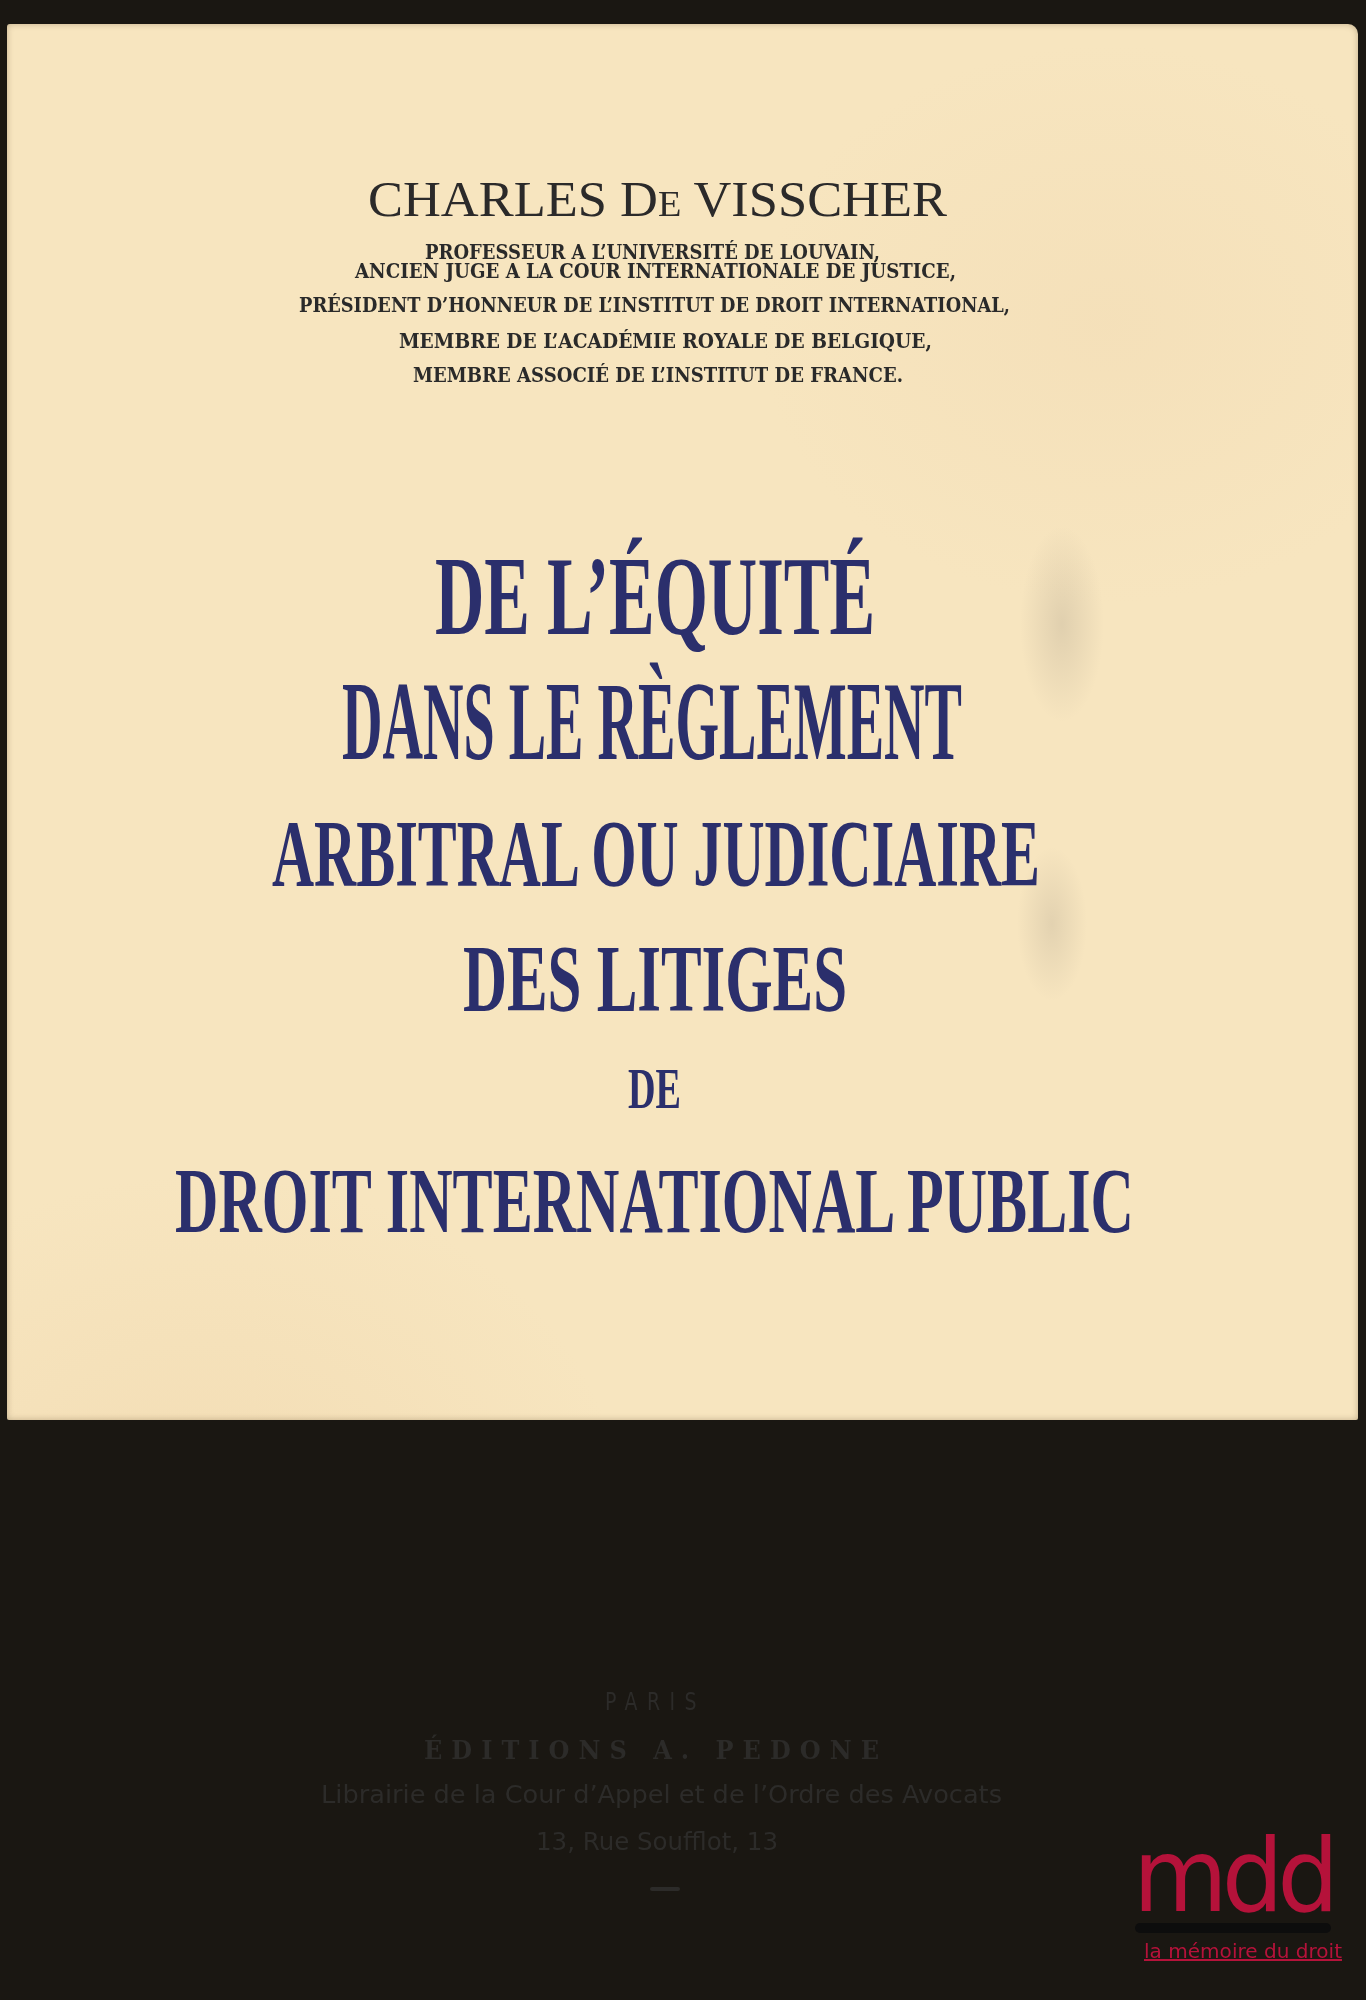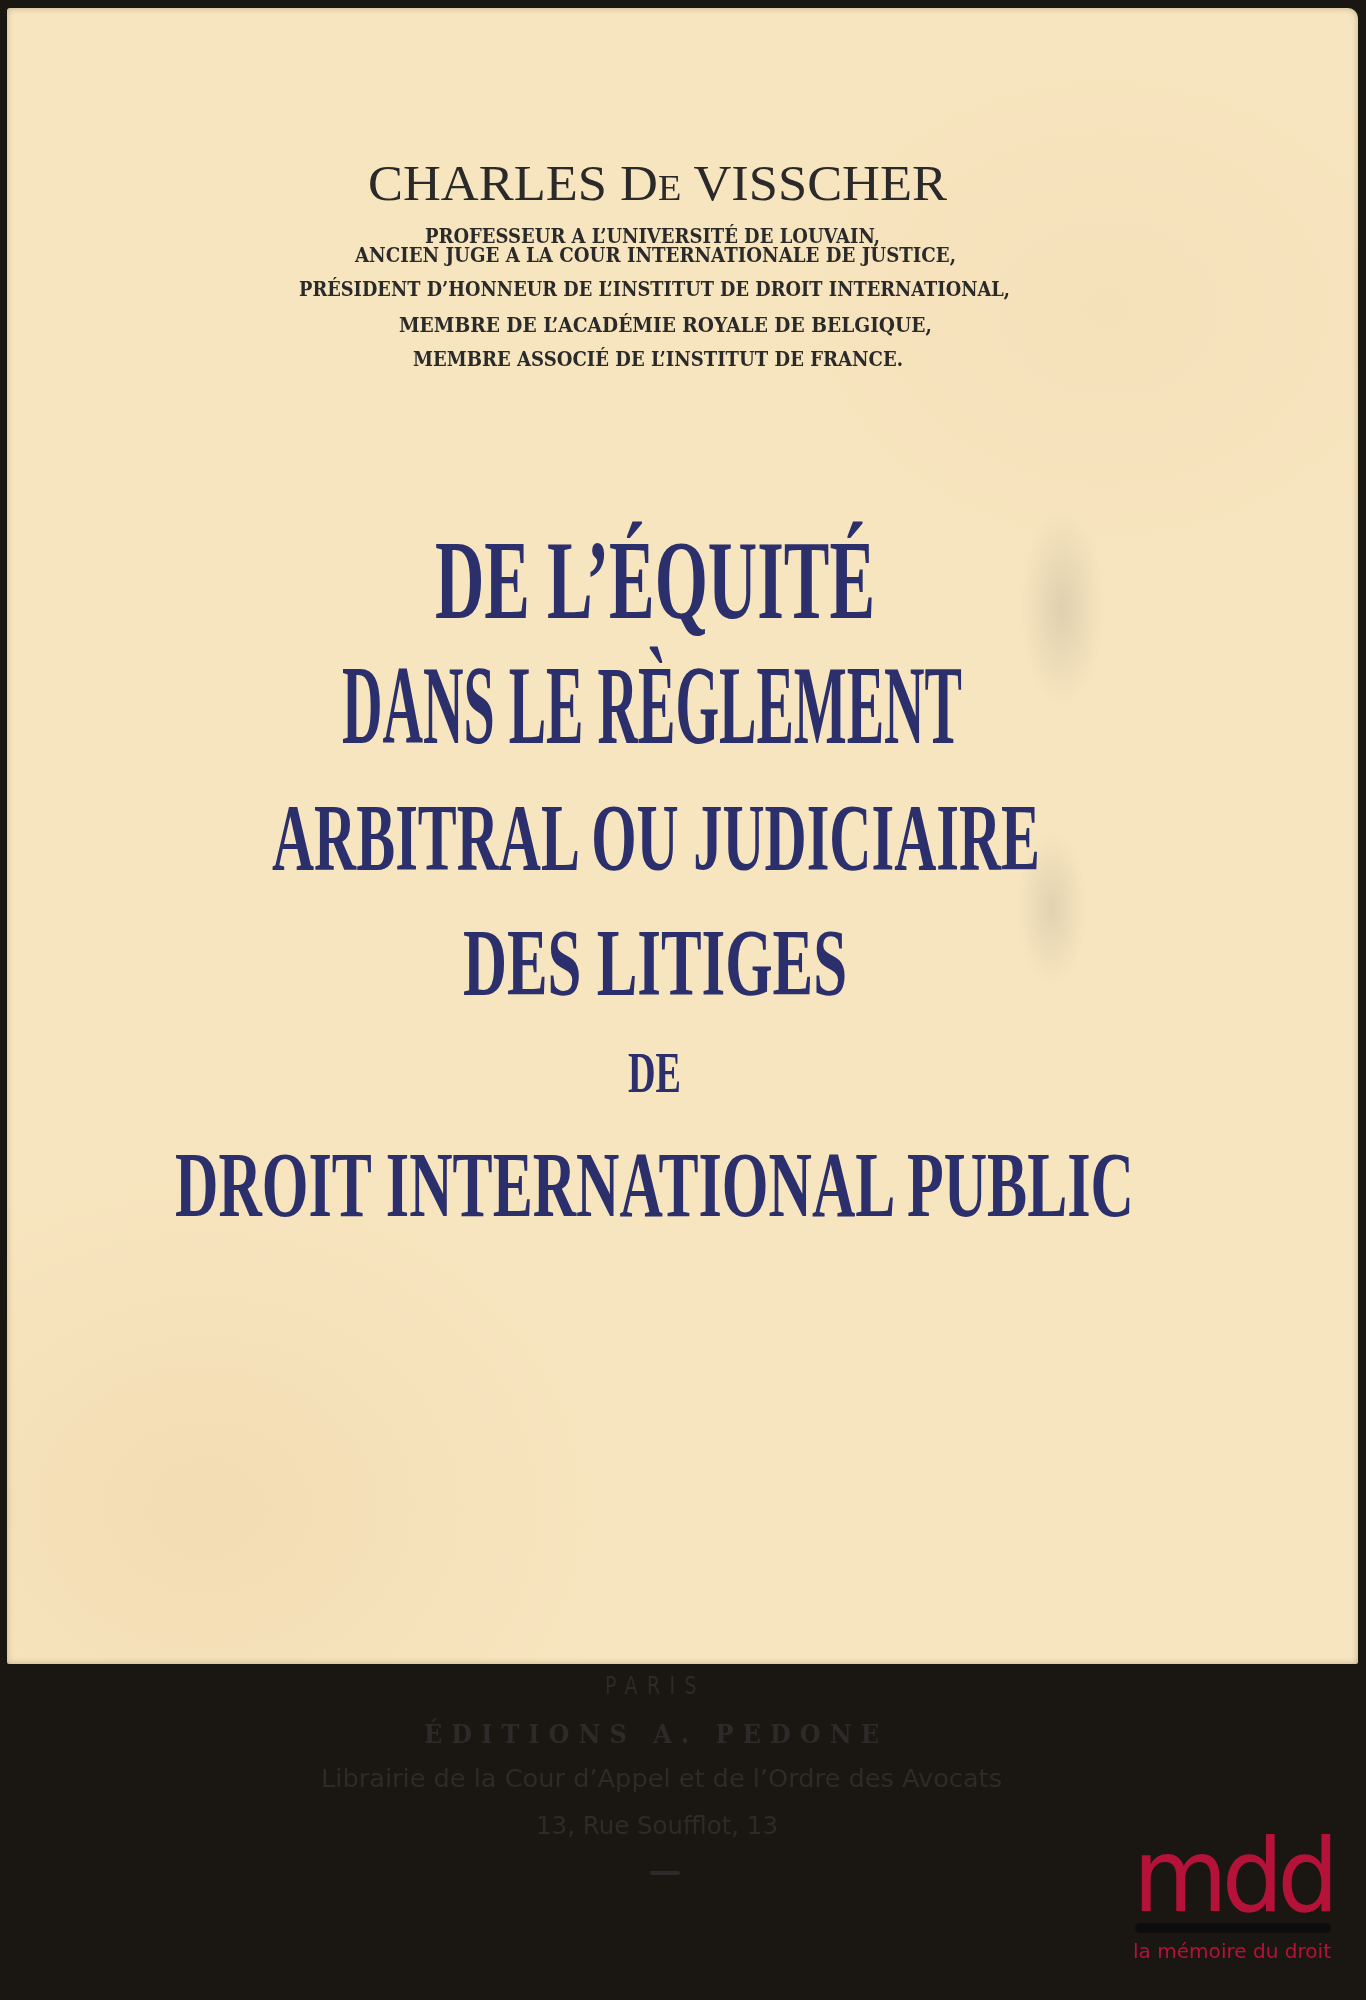--- a/index.html
+++ b/index.html
@@ -1,21 +1,21 @@
 <!DOCTYPE html>
 <html><head>
 <meta charset="utf-8">
 <style>
   html, body { margin: 0; padding: 0; }
   body {
     width: 1366px; height: 2000px; position: relative; overflow: hidden;
     background: #1a1712;
   }
   .page {
-    position: absolute; left: 7px; top: 8px; width: 1351px; height: 1656px;
+    position: absolute; left: 7px; top: 24px; width: 1351px; height: 1396px;
     background: #f7e5bf;
     background-image:
       radial-gradient(ellipse 60px 140px at 1055px 600px, rgba(120,110,100,0.18), transparent 70%),
       radial-gradient(ellipse 50px 110px at 1045px 900px, rgba(120,110,100,0.16), transparent 70%),
       radial-gradient(ellipse 600px 500px at 200px 1500px, rgba(235,205,160,0.35), transparent 70%),
       radial-gradient(ellipse 500px 400px at 1100px 300px, rgba(240,215,175,0.35), transparent 70%);
     border-radius: 3px 10px 2px 2px;
     box-shadow: inset 0 0 6px rgba(90,70,40,0.35);
   }
   .line { position: absolute; left: 0; white-space: nowrap; transform-origin: 0 0; }
@@ -41,23 +41,24 @@
   }
   .dash { position: absolute; left: 643px; top: 1863px; width: 30px; height: 4px; background: #2c2b29; border-radius: 2px; }
   .logo { position: absolute; left: 1133px; top: 1826px; width: 200px; height: 140px; }
   .logo-mdd {
     position: absolute; left: 0; top: 0; white-space: nowrap;
     font-family: "DejaVu Sans", sans-serif; color: #b5123a; font-size: 96px; line-height: 1;
     letter-spacing: -6px; transform-origin: 0 0;
   }
   .logo-bar { position: absolute; left: 2px; top: 97px; width: 196px; height: 10px; background: #0d0d0d; border-radius: 5px; }
   .logo-text {
-    position: absolute; left: 0; top: 115px; white-space: nowrap;
+    position: absolute; left: 11px; top: 115px; white-space: nowrap;
     font-family: "DejaVu Sans", sans-serif; color: #b5123a; font-size: 20px; line-height: 1;
     transform-origin: 0 0;
+    text-decoration: underline;
   }
 </style>
 </head>
 <body>
 
 <div class="page">
 
   <div class="line author fit" style="left: 361px; top: 150.8px; transform: scale(1.00844, 0.961538);">
     <span>CHARLES </span><span>D</span><span class="sc">E</span><span> VISSCHER</span>
   </div>

